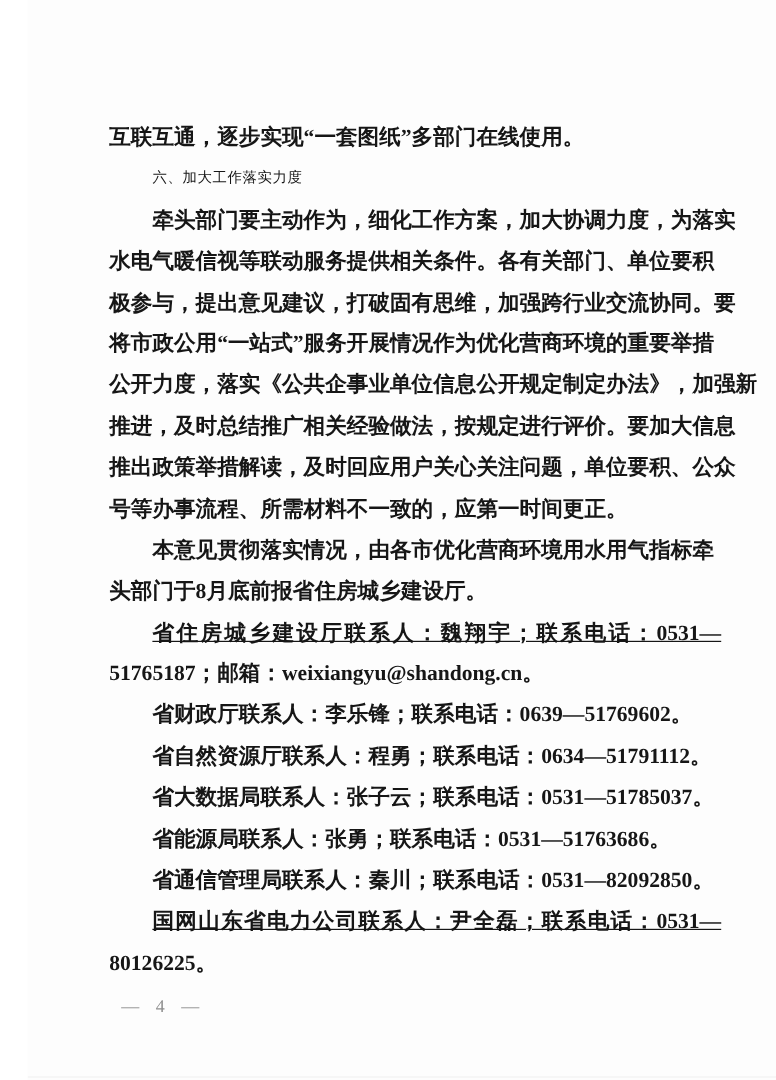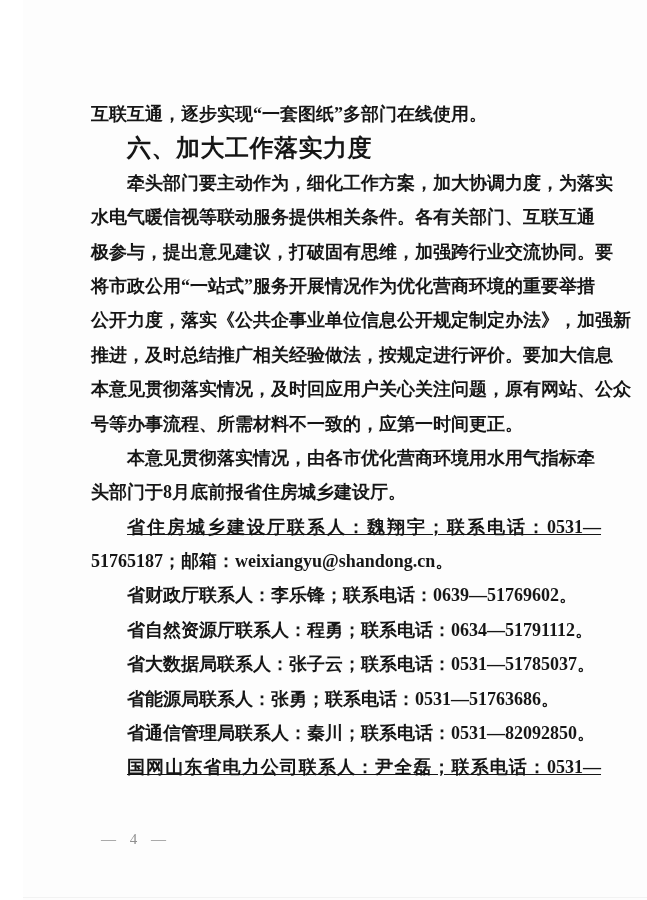--- a/index.html
+++ b/index.html
@@ -22,22 +22,22 @@
     line-height: 34.4px;
     font-weight: 700;
   }
   .line {
     height: 34.4px;
     white-space: nowrap;
   }
   .indent { text-indent: 36px; }
   .heading {
     font-family: "Liberation Sans", "DejaVu Sans", sans-serif;
-    font-weight: 700;
-    font-size: 24px;
+    font-weight: 400;
+    font-size: 12px;
     letter-spacing: 0.5px;
   }
   .justify {
     white-space: normal;
     text-align: justify;
     text-align-last: justify;
     text-decoration: underline;
   }
   .pagenum {
     position: absolute;
@@ -67,37 +67,38 @@
 </style>
 </head>
 <body>
 
 <div class="page">
 
   <div class="textblock">
     <div class="line">互联互通，逐步实现“一套图纸”多部门在线使用。</div>
     <div class="line indent heading">六、加大工作落实力度</div>
     <div class="line indent">牵头部门要主动作为，细化工作方案，加大协调力度，为落实</div>
-    <div class="line">水电气暖信视等联动服务提供相关条件。各有关部门、互联互通</div>
+    <div class="line">水电气暖信视等联动服务提供相关条件。各有关部门、单位要积</div>
     <div class="line">极参与，提出意见建议，打破固有思维，加强跨行业交流协同。要</div>
     <div class="line">将市政公用“一站式”服务开展情况作为优化营商环境的重要举措</div>
     <div class="line">公开力度，落实《公共企事业单位信息公开规定制定办法》，加强新</div>
     <div class="line">推进，及时总结推广相关经验做法，按规定进行评价。要加大信息</div>
-    <div class="line">本意见贯彻落实情况，及时回应用户关心关注问题，原有网站、公众</div>
+    <div class="line">推出政策举措解读，及时回应用户关心关注问题，单位要积、公众</div>
     <div class="line">号等办事流程、所需材料不一致的，应第一时间更正。</div>
     <div class="line indent">本意见贯彻落实情况，由各市优化营商环境用水用气指标牵</div>
     <div class="line">头部门于8月底前报省住房城乡建设厅。</div>
     <div class="line indent justify">省住房城乡建设厅联系人：魏翔宇；联系电话：0531—</div>
     <div class="line">51765187；邮箱：weixiangyu@shandong.cn。</div>
     <div class="line indent">省财政厅联系人：李乐锋；联系电话：0639—51769602。</div>
     <div class="line indent">省自然资源厅联系人：程勇；联系电话：0634—51791112。</div>
     <div class="line indent">省大数据局联系人：张子云；联系电话：0531—51785037。</div>
     <div class="line indent">省能源局联系人：张勇；联系电话：0531—51763686。</div>
     <div class="line indent">省通信管理局联系人：秦川；联系电话：0531—82092850。</div>
     <div class="line indent justify">国网山东省电力公司联系人：尹全磊；联系电话：0531—</div>
+    <div class="line">80126225。</div>
   </div>
 
   <div class="pagenum">— 4 —</div>
 
   <div class="edge-right"></div>
   <div class="edge-bottom"></div>
 
 </div>
 
 </body></html>

